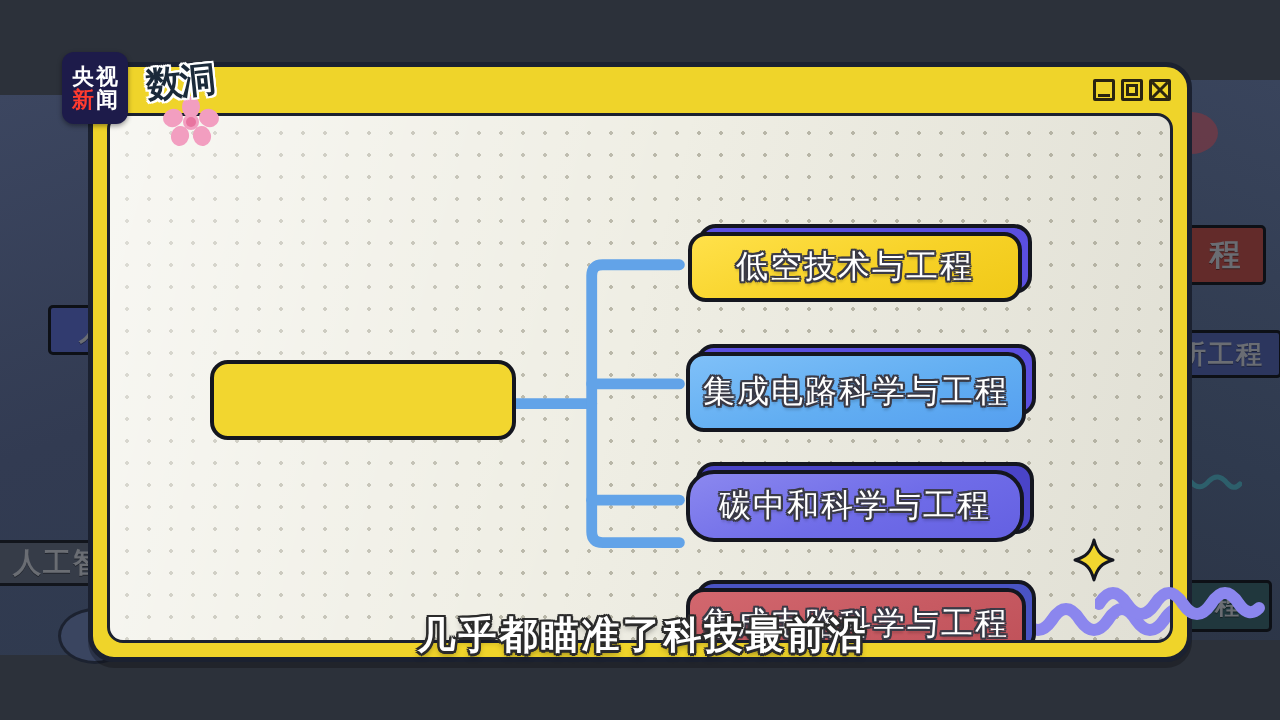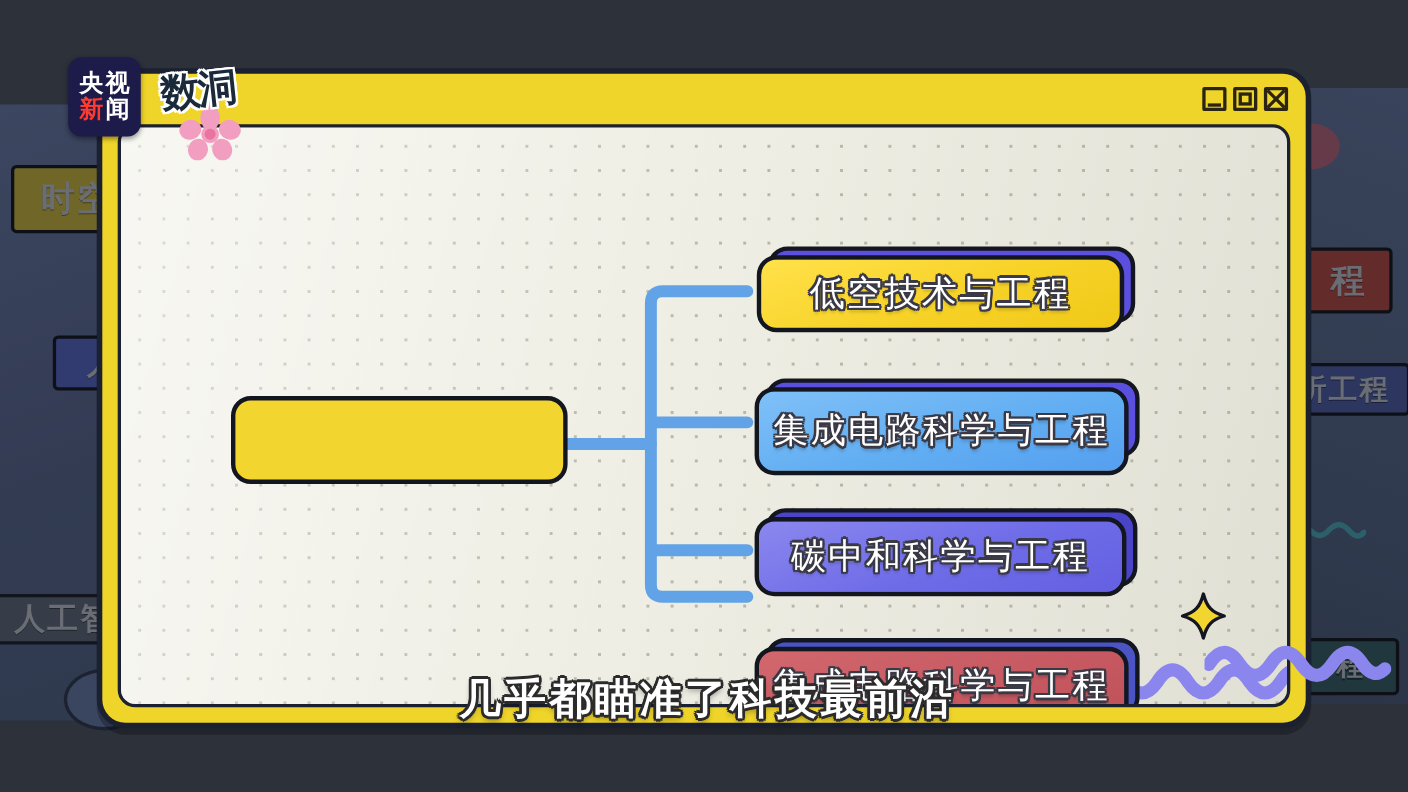--- a/index.html
+++ b/index.html
@@ -213,21 +213,21 @@
     background:linear-gradient(160deg,#ffe14a 0%,#f7d227 55%,#f0c918 100%); }
   #node-child-0-shadow{ left:588px; top:108px; width:334px; height:70px;
     background:#5b4fe0; }
 
   #node-child-1{ left:576px; top:236px; width:340px; height:80px;
     background:linear-gradient(165deg,#7fc0f8 0%,#62aef2 55%,#559ff0 100%); }
   #node-child-1-shadow{ left:586px; top:228px; width:340px; height:72px;
     background:#5b4fe0; }
 
   #node-child-2{ left:576px; top:354px; width:338px; height:72px;
-    background:linear-gradient(160deg,#8b88ef 0%,#6f6ce8 55%,#6460e2 100%); }
+    background:linear-gradient(160deg,#8b88ef 0%,#6f6ce8 55%,#6460e2 100%);border-radius:28px; }
   #node-child-2-shadow{ left:586px; top:346px; width:338px; height:72px;
     background:#4a44c8; }
 
   #node-child-3{ left:576px; top:472px; width:340px; height:72px;
     background:linear-gradient(160deg,#d2676e 0%,#c75a62 55%,#bf5159 100%); }
   #node-child-3-shadow{ left:586px; top:464px; width:340px; height:72px;
     background:#4a54c4; }
 
   .child-label{ font-size:32px; }
 
@@ -258,21 +258,20 @@
 </head>
 <body>
 
 <div id="bg-scene">
   <div class="bg-panel" id="bg-panel-left"></div>
   <div class="bg-panel" id="bg-panel-right"></div>
 
   <div id="bg-blob-circle"></div>
   <div id="bg-oval-left"></div>
 
-  <div class="bg-chip" id="bg-chip-shikong">时空</div>
   <div class="bg-chip" id="bg-chip-ren">人</div>
   <div class="bg-chip" id="bg-chip-ai">人工智能</div>
   <div class="bg-chip" id="bg-chip-cheng">程</div>
   <div class="bg-chip" id="bg-chip-tingong">听工程</div>
   <div class="bg-chip" id="bg-chip-bottomright">程</div>
 
   <svg id="bg-squiggle-right" viewBox="0 0 70 24">
     <path d="M2 14 Q10 2 19 12 Q28 22 37 11 Q46 2 55 13 Q62 21 68 14" fill="none" stroke="#2d5f6b" stroke-width="5" stroke-linecap="round"></path>
   </svg>
 </div>

